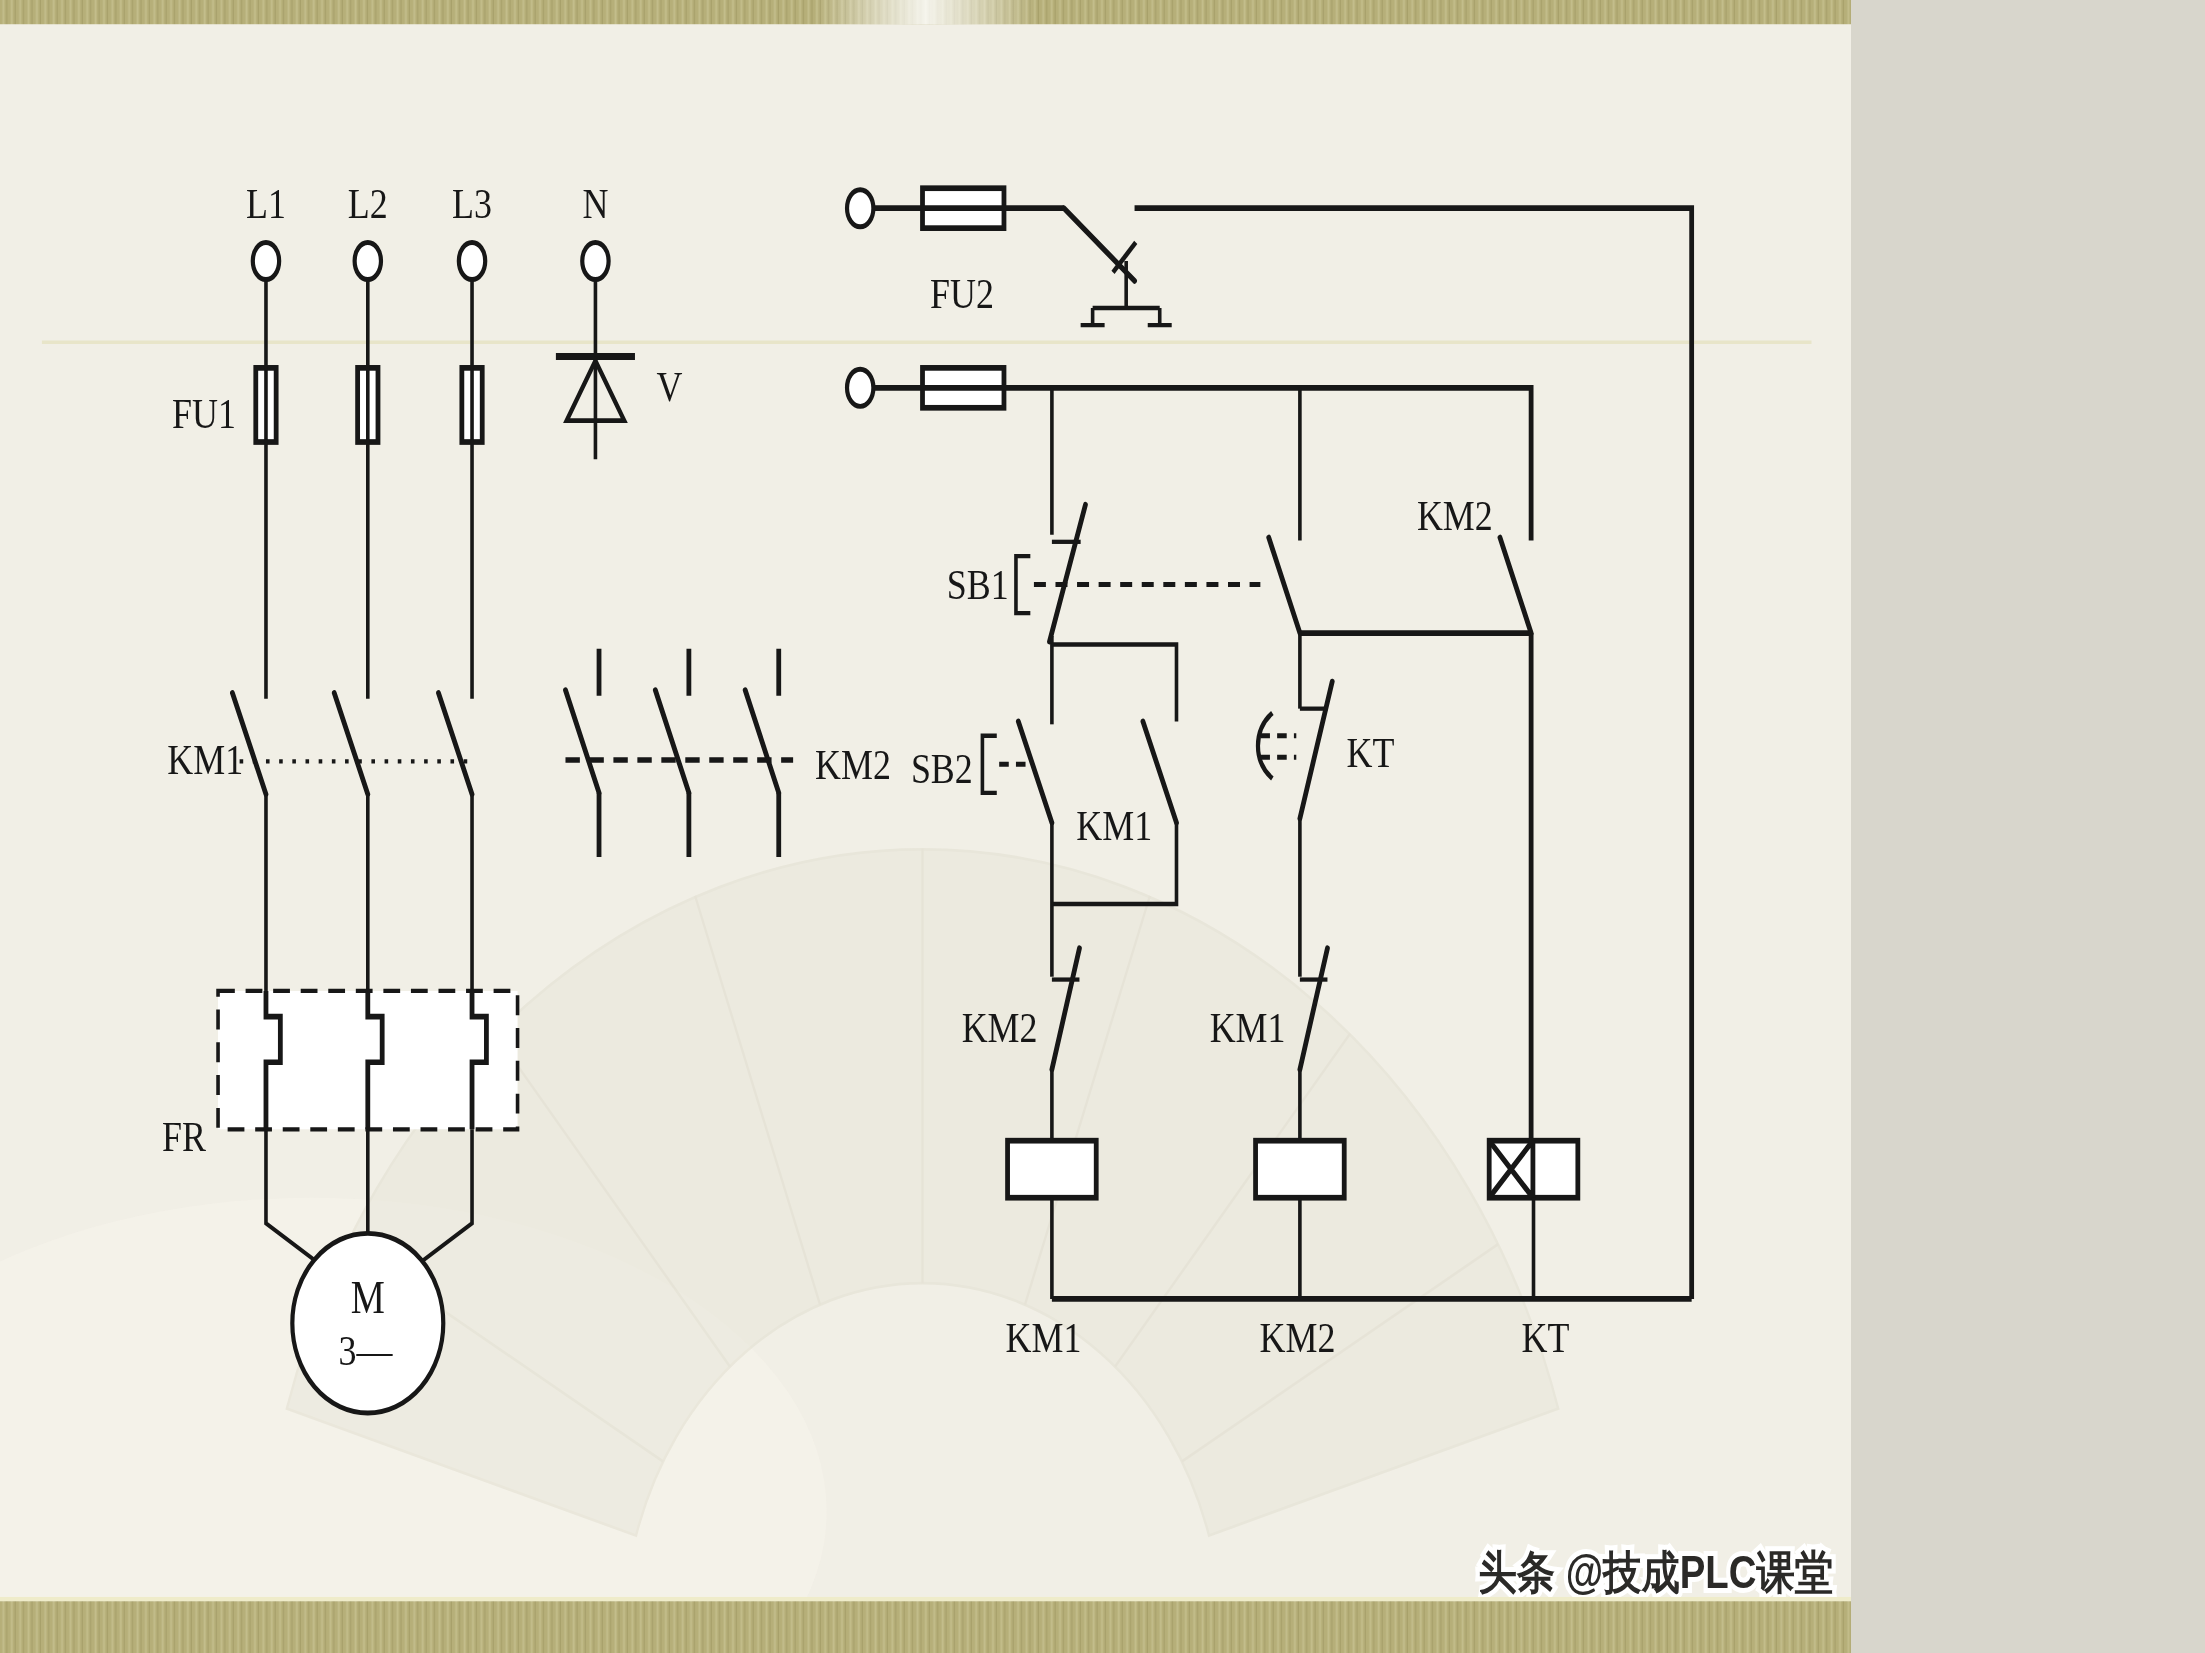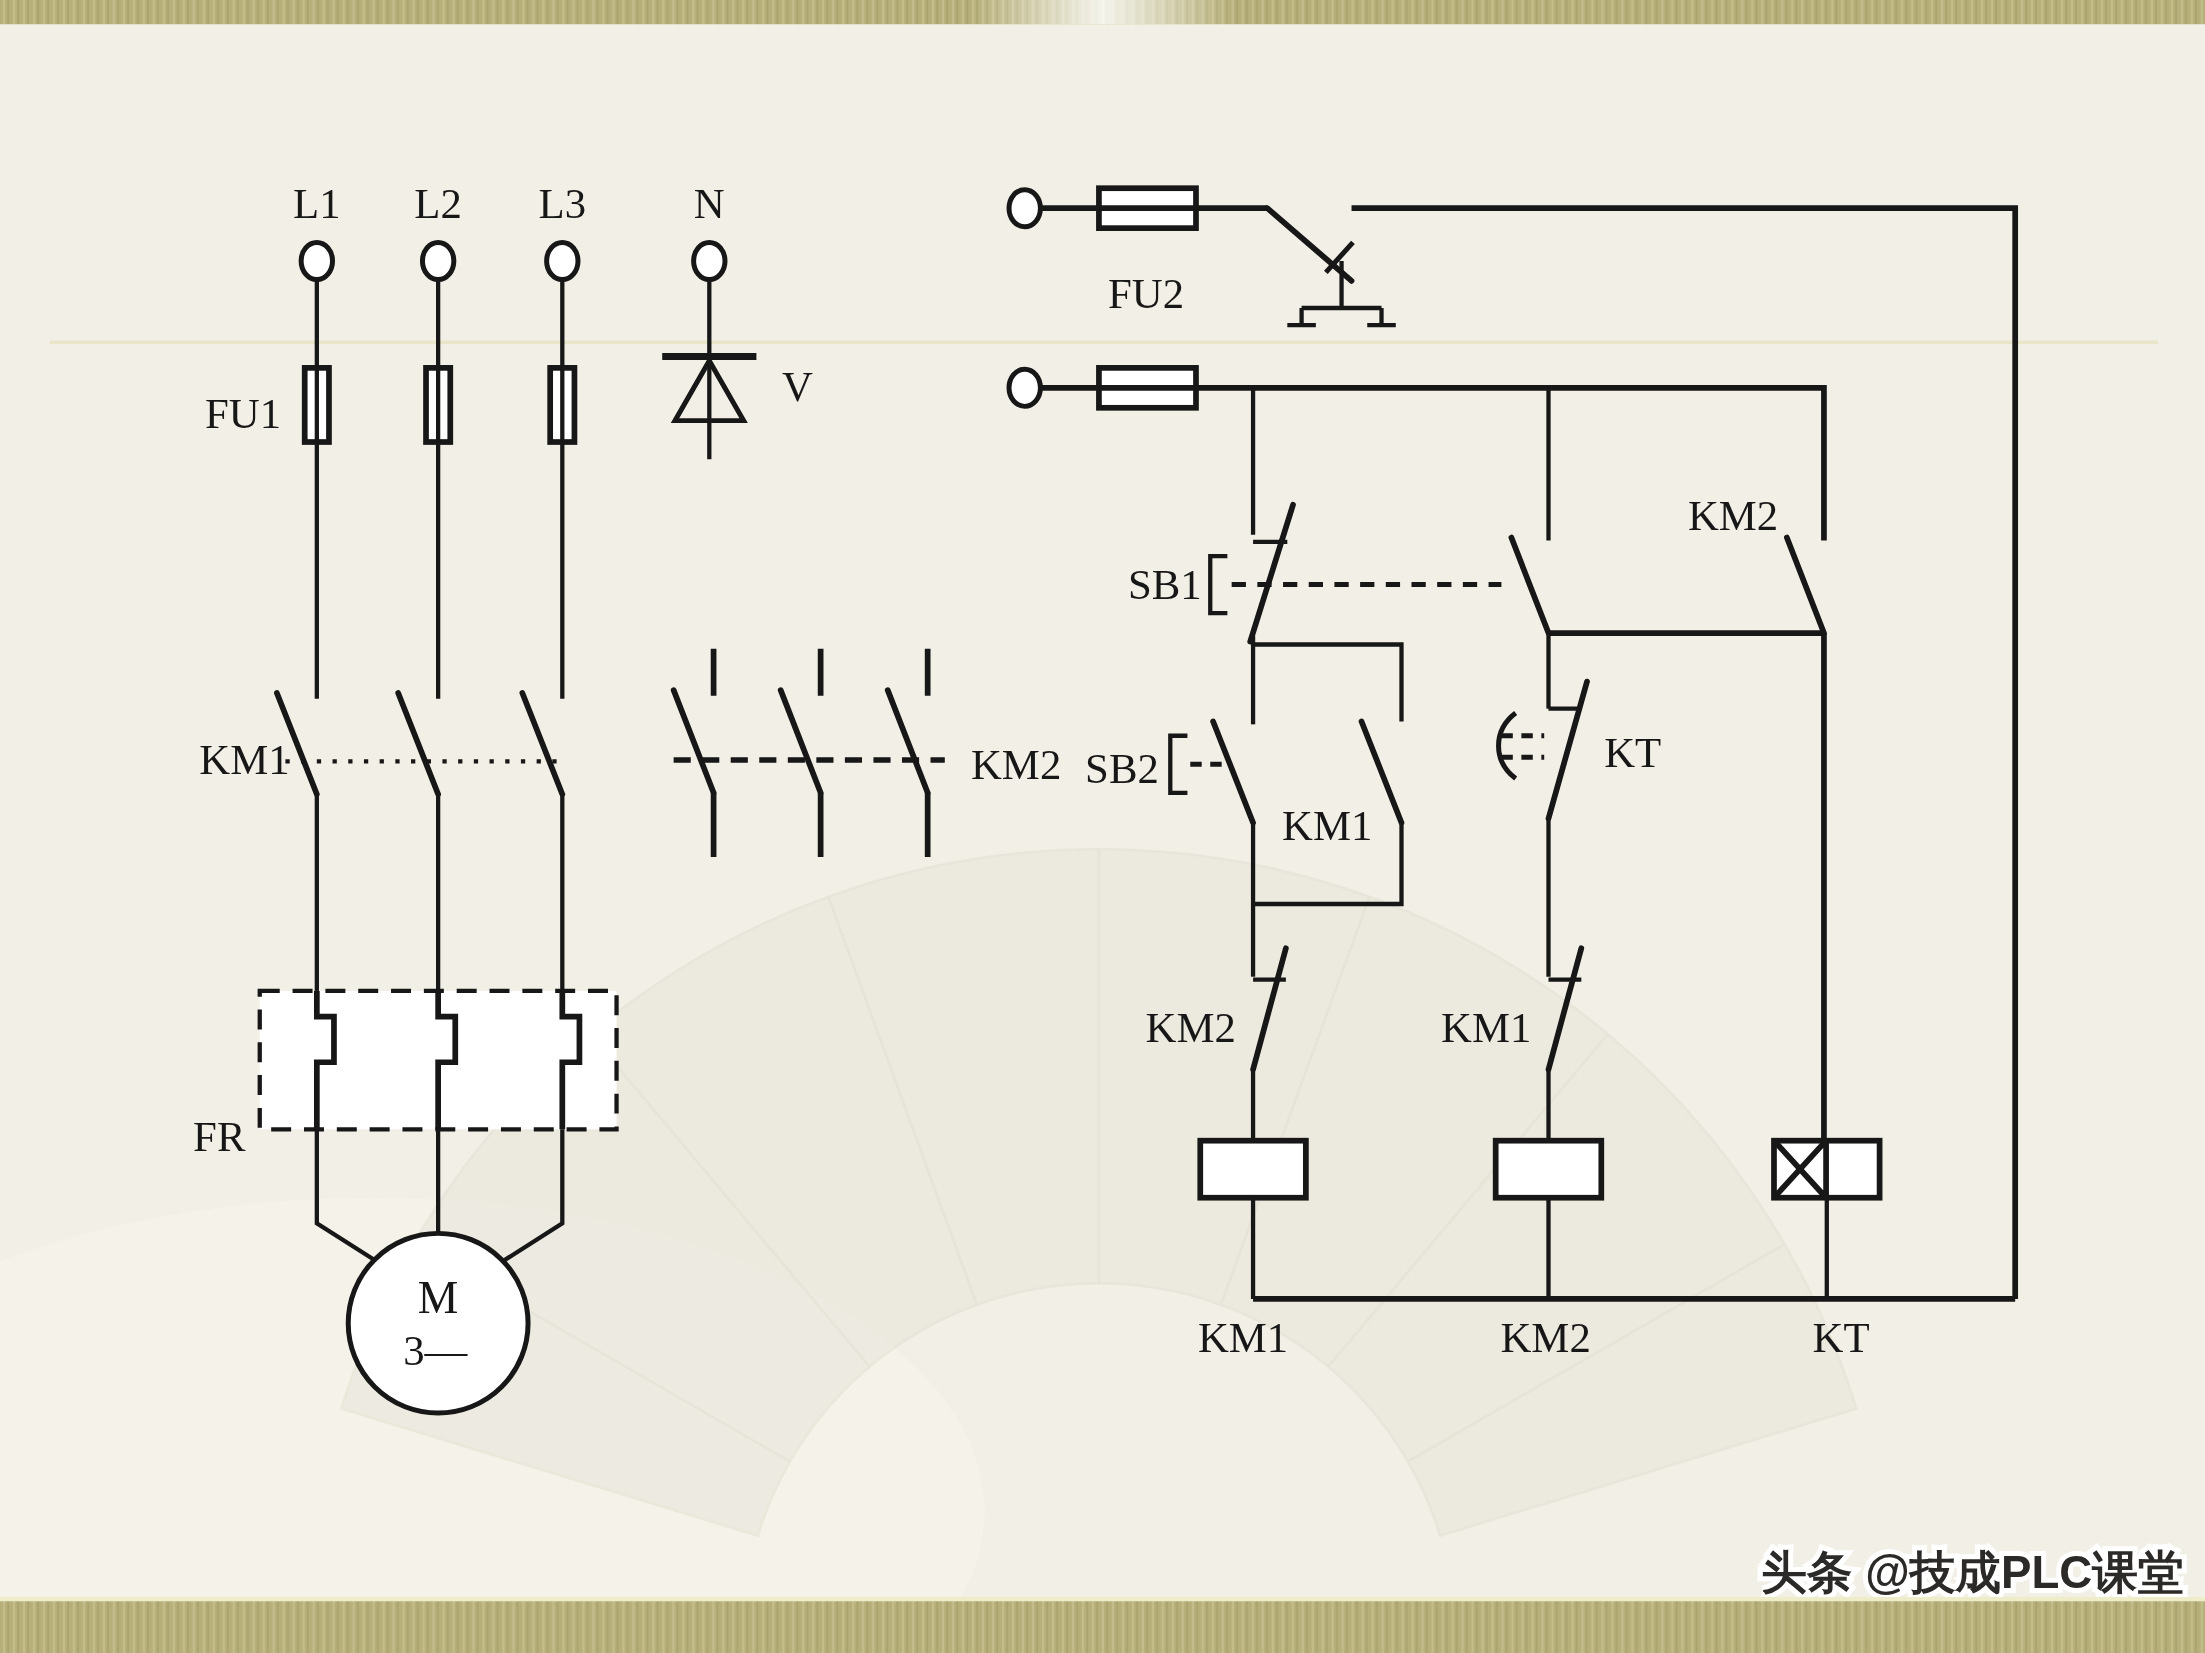--- a/index.html
+++ b/index.html
@@ -1,18 +1,18 @@
 <!DOCTYPE html>
 <html style="font-size:12.3px"><head>
 <meta charset="utf-8">
 <style>
   html,body{margin:0;padding:0;background:#d8d6cc;}
   .stage{
     position:relative;
-    width:2205px;height:1654px;
+    width:1851px;height:1654px;
     overflow:hidden;
     background:#f1efe6;
     font-family:"Liberation Serif", serif;
   }
   .stage > svg{position:absolute;inset:0;width:100%;height:100%;display:block;}
   .lbl{
     font-family:"Liberation Serif", serif;
     font-size:30px;
     fill:#171717;
   }

